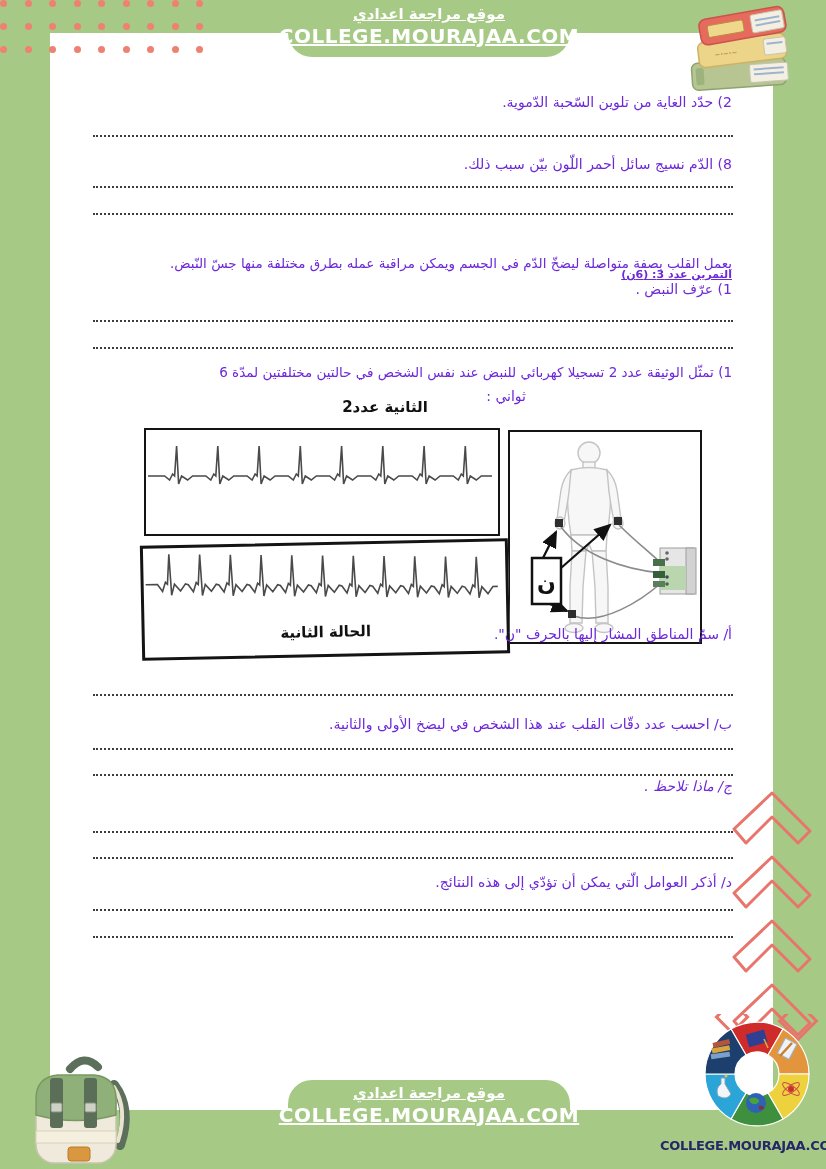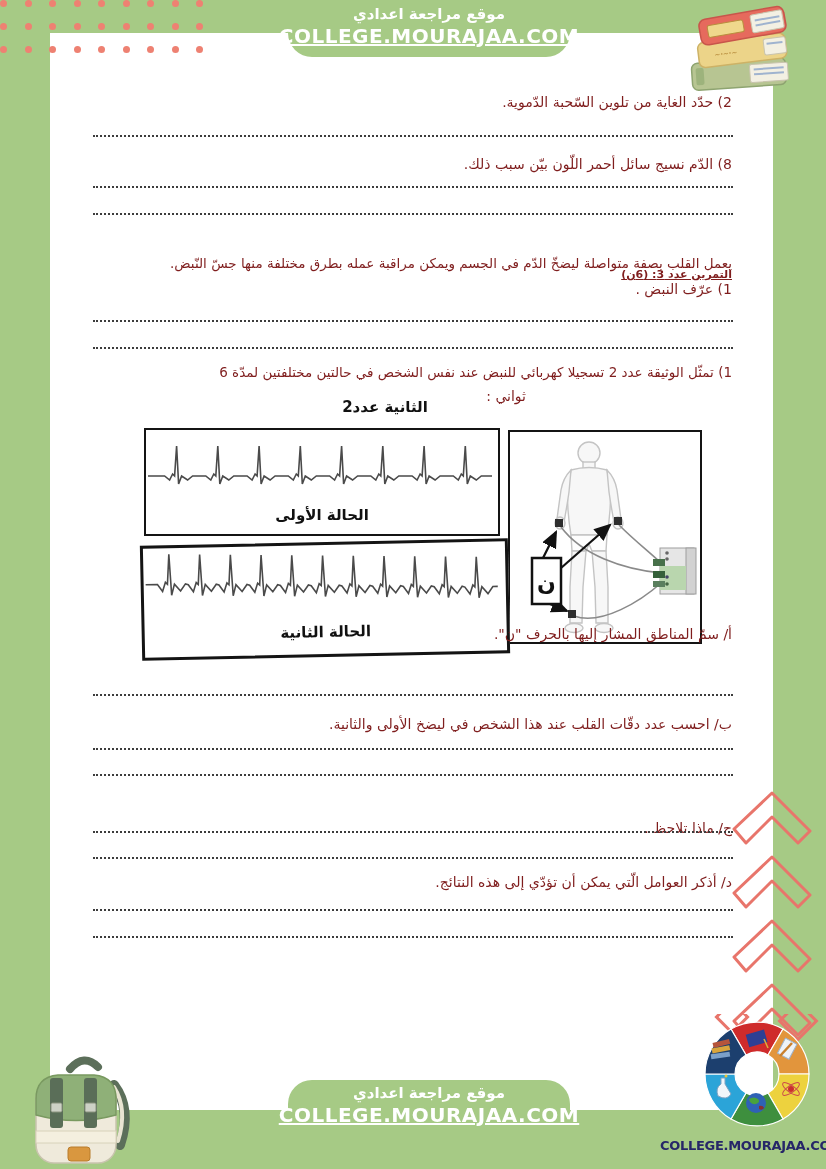--- a/index.html
+++ b/index.html
@@ -6,23 +6,23 @@
   body{
     width:826px;height:1169px;position:relative;overflow:hidden;
     background:#a6ca85;
     font-family:"DejaVu Sans","Liberation Sans",sans-serif;
   }
   .panel{position:absolute;left:50px;top:33px;width:723px;height:1077px;background:#ffffff;}
   .tab{position:absolute;left:288px;width:282px;background:#a6ca85;}
   .tab-top{top:0;height:57px;border-radius:0 0 24px 24px;}
   .tab-bottom{top:1080px;height:32px;border-radius:24px 24px 0 0;}
   .band-title{position:absolute;left:268px;width:322px;text-align:center;color:#fff;font-weight:bold;line-height:1.25;}
-  .band-title .l1{font-size:15px;display:block;}
+  .band-title .l1{font-size:15px;text-decoration:underline;display:block;}
   .band-title .l2{font-size:20px;letter-spacing:.5px;text-decoration:underline;display:block;}
-  .t{position:absolute;right:94px;direction:rtl;unicode-bidi:plaintext;color:#7f1d1d;font-size:14px;white-space:nowrap;}
+  .t{position:absolute;right:94px;direction:rtl;unicode-bidi:plaintext;color:#6d28d9;font-size:14px;white-space:nowrap;}
   .t.small{font-size:13.5px;}
   .hd{font-weight:bold;font-size:11px;text-decoration:underline;margin-top:40px;}
   .dl{position:absolute;left:93px;width:640px;height:0;border-bottom:2px dotted #3c3c3c;}
   .ecgbox{position:absolute;background:#fff;border:2px solid #141414;}
   .ecgbox .lbl{position:absolute;left:0;width:100%;text-align:center;direction:rtl;font-weight:bold;font-size:15px;color:#111;}
   .doclabel{position:absolute;left:330px;top:398px;width:110px;text-align:center;direction:rtl;font-weight:bold;font-size:15px;color:#111;}
   .figbox{position:absolute;left:508px;top:430px;width:190px;height:210px;background:#fff;border:2.5px solid #141414;}
   .chev{position:absolute;left:728px;width:88px;height:66px;}
   .logo-text{position:absolute;left:660px;top:1138px;width:164px;text-align:center;font-weight:bold;font-size:13px;color:#262668;letter-spacing:-0.3px;}
   svg{display:block;}
@@ -107,21 +107,20 @@
 <div class="dl" style="top:347px;"></div>
 
 <div class="t small" style="top:364px;">1) تمثّل الوثيقة عدد 2 تسجيلا كهربائي للنبض عند نفس الشخص في حالتين مختلفتين لمدّة 6</div>
 <div class="t" style="top:388px;right:300px;">ثواني :</div>
 <div class="doclabel">الثانية عدد2</div>
 
 <div class="ecgbox" style="left:144px;top:428px;width:352px;height:104px;">
   <svg width="348" height="70" viewBox="0 0 348 70" style="margin-top:4px;">
     <polyline id="ecg1" points="2.0,42.0 18.6,42.0 23.6,46.0 26.6,40.0 28.6,42.0 30.6,12.0 32.6,50.0 35.6,42.0 41.6,46.0 46.6,42.0 59.8,42.0 64.8,46.0 67.8,40.0 69.8,42.0 71.8,12.0 73.8,50.0 76.8,42.0 82.8,46.0 87.8,42.0 101.1,42.0 106.1,46.0 109.1,40.0 111.1,42.0 113.1,12.0 115.1,50.0 118.1,42.0 124.1,46.0 129.1,42.0 142.3,42.0 147.3,46.0 150.3,40.0 152.3,42.0 154.3,12.0 156.3,50.0 159.3,42.0 165.3,46.0 170.3,42.0 183.6,42.0 188.6,46.0 191.6,40.0 193.6,42.0 195.6,12.0 197.6,50.0 200.6,42.0 206.6,46.0 211.6,42.0 224.8,42.0 229.8,46.0 232.8,40.0 234.8,42.0 236.8,12.0 238.8,50.0 241.8,42.0 247.8,46.0 252.8,42.0 266.1,42.0 271.1,46.0 274.1,40.0 276.1,42.0 278.1,12.0 280.1,50.0 283.1,42.0 289.1,46.0 294.1,42.0 307.3,42.0 312.3,46.0 315.3,40.0 317.3,42.0 319.3,12.0 321.3,50.0 324.3,42.0 330.3,46.0 335.3,42.0 346.0,42.0" fill="none" stroke="#4a4a4a" stroke-width="1.6"></polyline>
   </svg>
-  <div class="lbl" style="top:76px;">الحالة الأولى</div>
 </div>
 
 <div class="figbox">
 <svg width="190" height="210" viewBox="0 0 190 210">
   <defs>
     <marker id="ah" markerWidth="9" markerHeight="8" refX="7" refY="3.5" orient="auto">
       <path d="M0,0 L8,3.5 L0,7 Z" fill="#111"></path>
     </marker>
   </defs>
 
@@ -180,21 +179,21 @@
     <polyline id="ecg2" points="2.0,34.0 13.8,34.0 18.8,41.0 21.8,32.0 23.8,34.0 25.8,4.0 27.8,45.0 30.8,34.0 36.8,41.0 41.8,34.0 44.6,34.9 49.6,41.9 52.6,32.9 54.6,34.9 56.6,4.9 58.6,45.9 61.6,34.9 67.6,41.9 72.6,34.9 75.3,35.8 80.3,42.8 83.3,33.8 85.3,35.8 87.3,5.8 89.3,46.8 92.3,35.8 98.3,42.8 103.3,35.8 106.0,36.7 111.0,43.7 114.0,34.7 116.0,36.7 118.0,6.7 120.0,47.7 123.0,36.7 129.0,43.7 134.0,36.7 136.7,37.6 141.7,44.6 144.7,35.6 146.7,37.6 148.7,7.6 150.7,48.6 153.7,37.6 159.7,44.6 164.7,37.6 167.5,38.5 172.5,45.5 175.5,36.5 177.5,38.5 179.5,8.5 181.5,49.5 184.5,38.5 190.5,45.5 195.5,38.5 198.2,39.4 203.2,46.4 206.2,37.4 208.2,39.4 210.2,9.4 212.2,50.4 215.2,39.4 221.2,46.4 226.2,39.4 228.9,40.3 233.9,47.3 236.9,38.3 238.9,40.3 240.9,10.3 242.9,51.3 245.9,40.3 251.9,47.3 256.9,40.3 259.6,41.2 264.6,48.2 267.6,39.2 269.6,41.2 271.6,11.2 273.6,52.2 276.6,41.2 282.6,48.2 287.6,41.2 290.4,42.1 295.4,49.1 298.4,40.1 300.4,42.1 302.4,12.1 304.4,53.1 307.4,42.1 313.4,49.1 318.4,42.1 321.1,43.0 326.1,50.0 329.1,41.0 331.1,43.0 333.1,13.0 335.1,54.0 338.1,43.0 344.1,50.0 349.1,43.0 354.0,43.0" fill="none" stroke="#4a4a4a" stroke-width="1.6"></polyline>
   </svg>
   <div class="lbl" style="top:78px;">الحالة الثانية</div>
 </div>
 
 <div class="t" style="top:626px;margin-left:40px;">أ/ سمّ المناطق المشار إليها بالحرف "ن".</div>
 <div class="dl" style="top:694px;"></div>
 <div class="t" style="top:716px;">ب/ احسب عدد دقّات القلب عند هذا الشخص في ليضخ الأولى والثانية.</div>
 <div class="dl" style="top:748px;"></div>
 <div class="dl" style="top:774px;"></div>
-<div class="t" style="top:820px;">ج/ ماذا تلاحظ .</div>
+<div class="t" style="top:778px;font-style:italic;">ج/ ماذا تلاحظ .</div>
 <div class="dl" style="top:831px;"></div>
 <div class="dl" style="top:857px;"></div>
 <div class="t" style="top:874px;">د/ أذكر العوامل الّتي يمكن أن تؤدّي إلى هذه النتائج.</div>
 <div class="dl" style="top:909px;"></div>
 <div class="dl" style="top:936px;"></div>
 
 <div class="chev" style="top:781px;">
     <svg width="88" height="66" viewBox="0 0 88 66">
       <path d="M6,48 L44,12 L82,50 L70,62 L44,36 L18,62 Z" fill="none" stroke="#e8756b" stroke-width="3" stroke-linejoin="round"></path>
     </svg>

